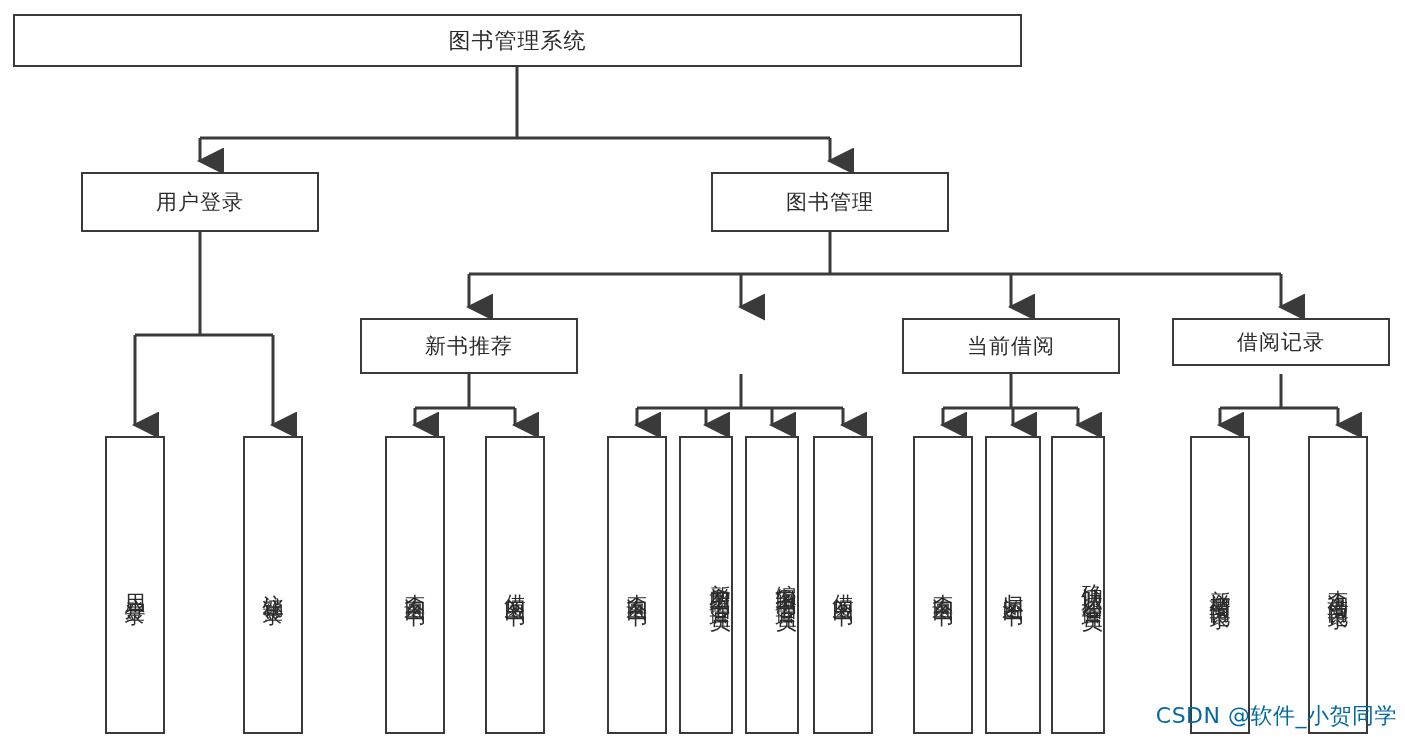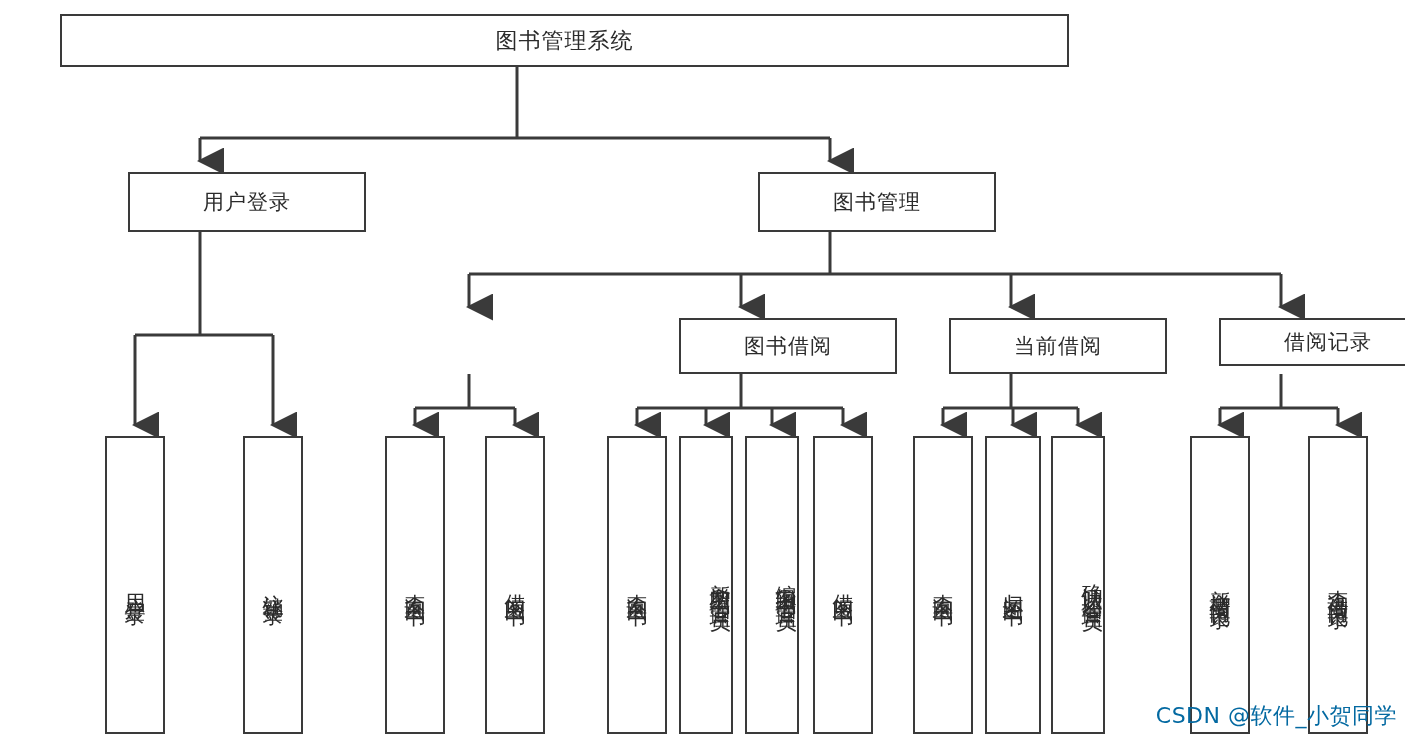--- a/index.html
+++ b/index.html
@@ -31,21 +31,20 @@
     border: 2.5px solid #3a3a3a;
     background: #ffffff;
     display: flex;
     align-items: center;
     justify-content: center;
     color: #2b2b2b;
   }
   .node.horiz {
     font-size: 21px;
     letter-spacing: 1px;
-    margin-left: 47px;
   }
   .node.vert {
     writing-mode: vertical-rl;
     text-orientation: upright;
     font-size: 21px;
     letter-spacing: 4px;
     line-height: 1.05;
     padding: 6px 0;
   }
   .node.vert.top-align {
@@ -116,22 +115,22 @@
     <span>图书管理系统</span>
   </div>
 
   <div class="node horiz" style="left: 81px; top: 172px; width: 238px; height: 60px;">
     <span>用户登录</span>
   </div>
   <div class="node horiz" style="left: 711px; top: 172px; width: 238px; height: 60px; font-family: Liberation Mono, monospace;">
     <span>图书管理</span>
   </div>
 
-  <div class="node horiz" style="left: 632px; top: 318px; width: 218px; height: 56px;">
-    <span>图书借阅</span>
+  <div class="node horiz" style="left: 360px; top: 318px; width: 218px; height: 56px;">
+    <span>新书推荐</span>
   </div>
   <div class="node horiz" style="left: 902px; top: 318px; width: 218px; height: 56px; text-align: center;">
     <span>当前借阅</span>
   </div>
   <div class="node horiz" style="left: 1172px; top: 318px; width: 218px; height: 48px;">
     <span>借阅记录</span>
   </div>
 
   <div class="node vert" style="left: 105px; top: 436px; width: 60px; height: 298px;">
     <span>用户登录</span>

